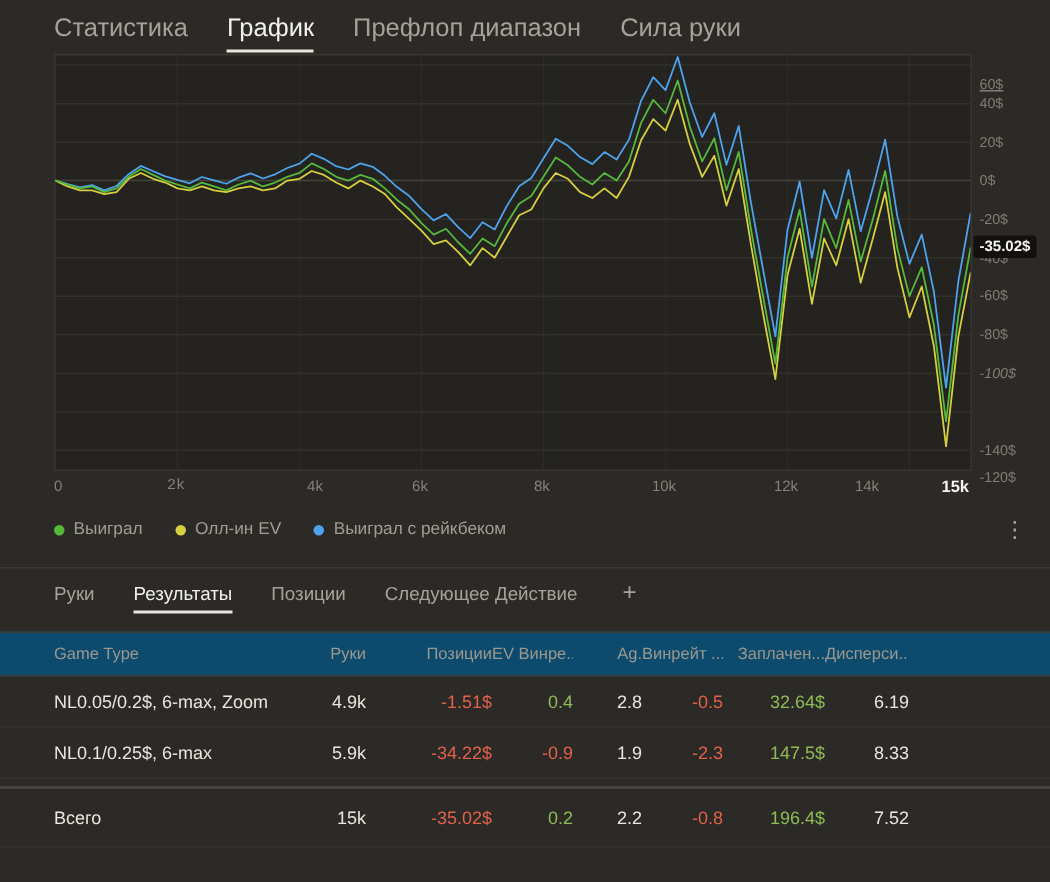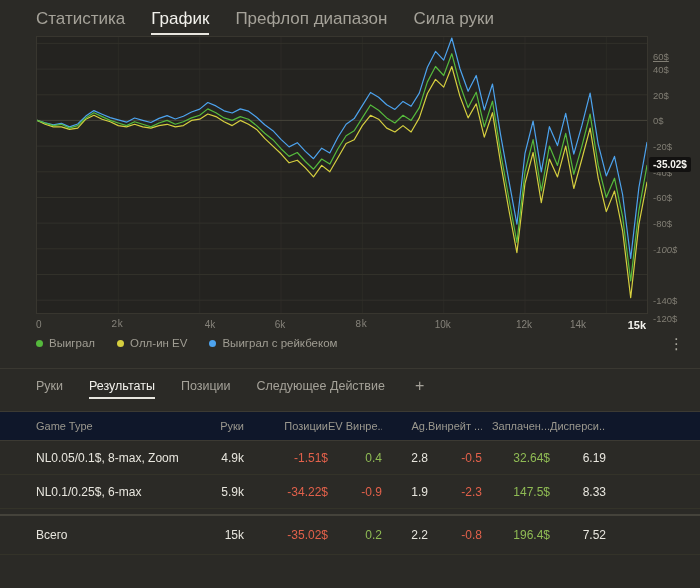--- a/index.html
+++ b/index.html
@@ -17,34 +17,34 @@
   
   .chart-outer{position:relative;margin-top:3px}
   .chart-panel{position:relative;margin-left:36px;width:612px;height:278px;background:#242320;border:1px solid #38362f;box-sizing:border-box}
   #svg-holder,#svg-holder svg{position:absolute;left:0;top:0}
   .yaxis{position:absolute;left:653px;top:1px;width:46px;height:278px}
   .ytick{position:absolute;left:0;font-size:9.5px;color:#817e74;white-space:nowrap}
   .badge{position:absolute;left:649px;background:#121110;color:#f5f4ef;font-size:10px;font-weight:bold;padding:2px 4px;border-radius:2px;white-space:nowrap;z-index:3}
   .xaxis{position:relative;margin-left:36px;width:612px;height:16px;margin-top:5px}
   .xtick{position:absolute;top:0;font-size:10px;color:#85827a;white-space:nowrap}
   .xtick.hl{color:#f4f3ee;font-weight:bold;font-size:11px}
-  .legend-row{position:relative;height:18px;margin-top:2px}
+  .legend-row{position:relative;height:18px;margin-top:12px}
   .legend{display:flex;gap:22px;margin-left:36px;font-size:11.5px;color:#a09d93;align-items:center}
   .legend-item{display:flex;align-items:center;white-space:nowrap}
   .dot{width:7px;height:7px;border-radius:50%;display:inline-block;margin-right:6px}
   .menu-dots{position:absolute;right:12px;top:-2px;color:#a8a59b;font-size:15px;cursor:pointer;line-height:18px;padding:0 4px}
 
   
   .bottom{border-top:1px solid #3a3831;margin-top:13px}
   .bottom-tabs{display:flex;gap:26px;padding:10px 0 0 36px;font-size:12.5px;align-items:flex-start;height:26px}
   .plus{color:#a5a299;font-size:16px;line-height:14px;cursor:pointer;margin-left:4px}
 
   .table{margin-top:6px;font-size:12px}
   .trow{display:grid;grid-template-columns:158px 50px 84px 54px 46px 54px 68px 56px 1fr;padding-left:36px;align-items:center;height:33px;border-bottom:1px solid #343329;color:#e8e6de}
-  .trow.thead{height:28px;background:#0f172a;color:#9b988e;font-size:11px;border-bottom:1px solid #3c3a33;border-top:1px solid #3c3a33}
+  .trow.thead{height:28px;background:#0c4a6e;color:#9b988e;font-size:11px;border-bottom:1px solid #3c3a33;border-top:1px solid #3c3a33}
   .cell{text-align:right;overflow:hidden;white-space:nowrap}
   .cell.name{text-align:left;padding-right:6px}
   .pos{color:var(--pos,#8fbb54)}
   .neg{color:var(--neg,#e2614b)}
   .trow.total{border-top:2px solid #45433b;border-bottom:1px solid #343329;height:38px;margin-top:5px}
 </style>
 </head>
 <body>
 
 <div class="top-tabs">
@@ -94,21 +94,21 @@
       <div class="ytick" style="top: 206.814px; font-style: italic;">-100$</div>
       <div class="ytick" style="top: 232.488px; margin-top: 44px;">-120$</div>
       <div class="ytick" style="top: 258.163px;">-140$</div>
     </div>
   <div class="badge" style="top: 121.398px;">-35.02$</div>
   <div class="xaxis">
       <div class="xtick" style="left: 0px;">0</div>
       <div class="xtick" style="left: 81.3px; transform: translateX(-50%); font-family: Liberation Mono, monospace;">2k</div>
       <div class="xtick" style="left: 158px; transform: translateX(-50%); margin-left: 16px;">4k</div>
       <div class="xtick" style="left: 244px; transform: translateX(-50%);">6k</div>
-      <div class="xtick" style="left: 325.3px; transform: translateX(-50%); font-family: Liberation Mono, monospace;">8k</div>
+      <div class="xtick" style="left: 325.3px; transform: translateX(-50%);">8k</div>
       <div class="xtick" style="left: 406.7px; transform: translateX(-50%);">10k</div>
       <div class="xtick" style="left: 488px; transform: translateX(-50%);">12k</div>
       <div class="xtick" style="left: 542px; transform: translateX(-50%);">14k</div>
       <div class="xtick hl" style="left: 610px; transform: translateX(-100%);">15k</div>
     </div>
   <div class="legend-row">
     <div class="legend">
         <div class="legend-item">
           <span class="dot" style="background: rgb(85, 185, 60);"></span>
           <span>Выиграл</span>
@@ -140,21 +140,21 @@
         <div class="cell">Руки</div>
         <div class="cell">Позиции</div>
         <div class="cell">EV Винре...</div>
         <div class="cell">Ag.</div>
         <div class="cell">Винрейт ...</div>
         <div class="cell">Заплачен...</div>
         <div class="cell">Дисперси...</div>
       </div>
     <div id="table-body">
         <div class="trow">
-          <div class="cell name">NL0.05/0.1$, 8-max, Zoom</div>
+          <div class="cell name">NL0.05/0.2$, 6-max, Zoom</div>
           <div class="cell">4.9k</div>
           <div class="cell neg">-1.51$</div>
           <div class="cell pos">0.4</div>
           <div class="cell">2.8</div>
           <div class="cell neg">-0.5</div>
           <div class="cell pos">32.64$</div>
           <div class="cell">6.19</div>
         </div>
         <div class="trow">
           <div class="cell name">NL0.1/0.25$, 6-max</div>

